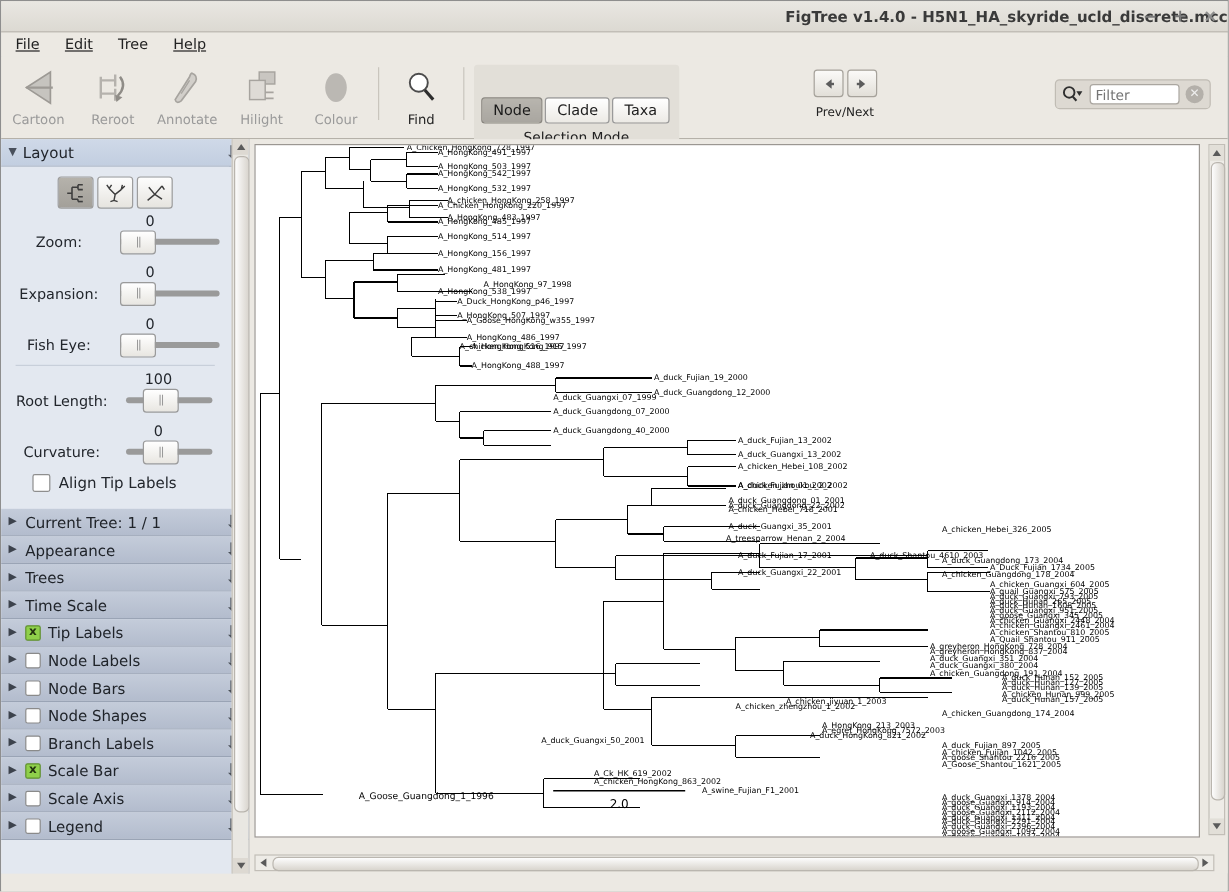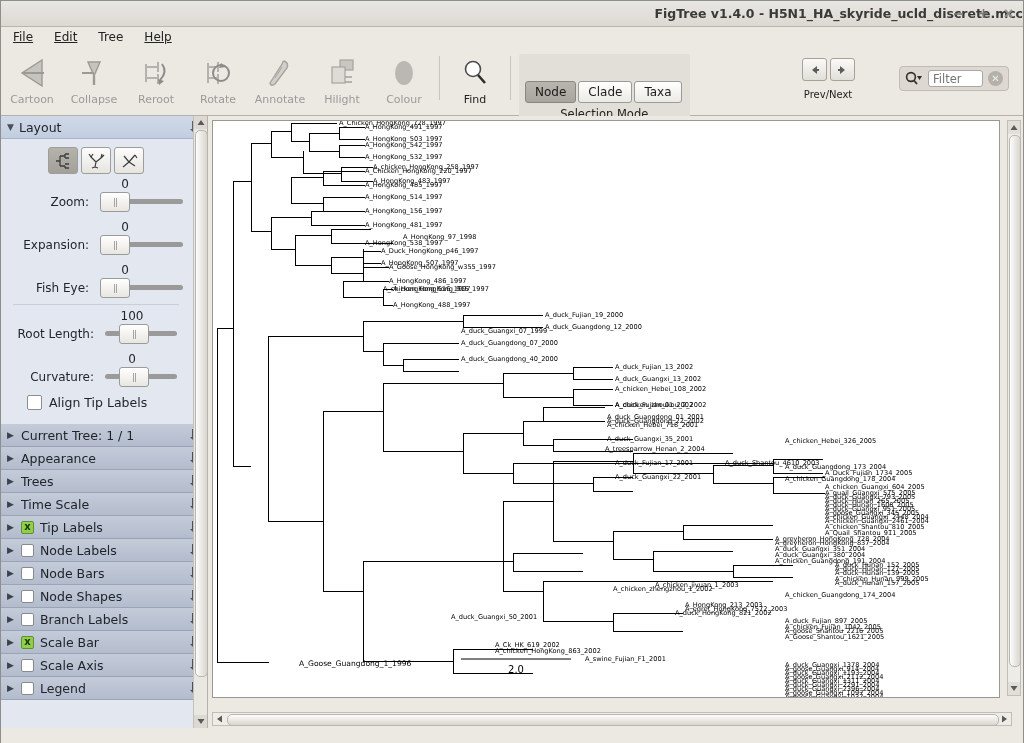--- a/index.html
+++ b/index.html
@@ -46,21 +46,21 @@
   .selmode .caption{font-size:11.5px;color:#222;margin-top:4px;}
 
   .prevnext{margin-left:112px;margin-top:8px;display:flex;flex-direction:column;align-items:center;}
   .pnbtns{display:flex;gap:3px;}
   .pnbtn{width:23px;height:21px;border:1px solid #a6a29b;border-radius:3px;
      background:linear-gradient(#fbfaf8,#e2dfd8);display:flex;align-items:center;justify-content:center;cursor:default;}
   .prevnext .caption{font-size:10px;color:#222;margin-top:8px;}
 
   .filterbox{position:absolute;right:14px;top:19px;background:#ddd9d2;border:1px solid #c0bcb4;
      border-radius:4px;padding:3px 5px;display:flex;align-items:center;gap:5px;}
-  .filterinput{width:55px;height:17px;border:1px solid #aaa6a0;border-radius:3px;background:#fff;
+  .filterinput{width:75px;height:17px;border:1px solid #aaa6a0;border-radius:3px;background:#fff;
      font-size:11.5px;color:#8e8e8e;padding:0 4px;box-sizing:border-box;outline:none;
      font-family:"DejaVu Sans","Liberation Sans",sans-serif;}
   .clearbtn{width:15px;height:15px;border-radius:50%;background:#b4b0aa;color:#efefef;font-size:10px;
      display:flex;align-items:center;justify-content:center;cursor:default;}
 
   
   .body{display:flex;height:612px;background:#ece9e3;}
 
   
   .sidebar{width:206px;background:#e3e8f0;position:relative;border-right:1px solid #b5b1a9;
@@ -77,21 +77,21 @@
   .panel-header .ttl{font-size:12.5px;color:#22262c;flex:1;}
   .pin{width:14px;height:14px;}
 
   .layoutbody{padding:8px 8px 4px 8px;background:#e3e8f0;width:190px;box-sizing:border-box;}
   .modebtns{display:flex;justify-content:center;gap:3px;margin-bottom:3px;}
   .modebtn{width:28px;height:25px;border:1px solid #9d9d9d;border-radius:3px;
      background:linear-gradient(#fdfdfd,#e6e4df);display:flex;align-items:center;justify-content:center;cursor:default;}
   .modebtn.active{background:linear-gradient(#b5b2ab,#a3a09a);}
 
   .sliderrow{display:flex;align-items:center;height:19px;}
-  .slabel{width:85px;text-align:right;font-size:12px;color:#22262c;padding-right:11px;}
+  .slabel{width:85px;text-align:center;font-size:12px;color:#22262c;padding-right:11px;}
   .svalwrap{text-align:center;font-size:12px;color:#22262c;height:15px;line-height:15px;}
   .svalwrap span{display:inline-block;margin-left:58px;}
   .track{position:relative;width:88px;height:5px;background:#9a9a9a;border-radius:3px;}
   .knob{position:absolute;top:-7px;width:28px;height:18px;border:1px solid #9a9a9a;border-radius:3px;
      background:linear-gradient(#ffffff,#e8e6e1);display:flex;align-items:center;justify-content:center;}
   .knob::after{content:"||";font-size:9px;color:#8d8d8d;letter-spacing:-1px;}
   .divline{height:1px;background:#c8cfda;margin:7px 4px 4px 4px;}
   .alignrow{display:flex;margin-top:9px;padding-left:18px;}
   .cb{width:13px;height:13px;border:1px solid #8e8e8e;background:#fff;border-radius:2px;margin-right:7px;}
   .alignrow .t{font-size:12.5px;color:#22262c;}
@@ -168,52 +168,32 @@
     <div class="tool">
       <div class="glyph">
         <svg width="36" height="34" viewBox="0 0 36 34">
           <polygon points="28,4 28,30 8,17" fill="#c6c4bf" stroke="#9d9a95" stroke-width="1.4"></polygon>
           <line x1="8" y1="17" x2="30" y2="17" stroke="#9d9a95" stroke-width="2"></line>
         </svg>
       </div>
       <div class="lbl">Cartoon</div>
     </div>
 
-    <div class="tool">
-      <div class="glyph">
-        <svg width="36" height="34" viewBox="0 0 36 34">
-          <polygon points="12,6 24,6 18,20" fill="#c6c4bf" stroke="#9d9a95" stroke-width="1.4"></polygon>
-          <line x1="18" y1="20" x2="18" y2="29" stroke="#9d9a95" stroke-width="2.4"></line>
-          <line x1="6" y1="17" x2="18" y2="17" stroke="#9d9a95" stroke-width="2"></line>
-        </svg>
-      </div>
-      <div class="lbl">Collapse</div>
-    </div>
 
     <div class="tool">
       <div class="glyph">
         <svg width="36" height="34" viewBox="0 0 36 34">
           <path d="M8 8 L8 26 M8 11 L20 11 M8 22 L20 22 M20 6 L20 16 M20 18 L20 28" stroke="#b5b2ad" stroke-width="2" fill="none"></path>
           <path d="M24 8 q6 8 -2 16" stroke="#8f8c87" stroke-width="2" fill="none"></path>
           <polygon points="20,23 26,25 21,29" fill="#8f8c87"></polygon>
         </svg>
       </div>
       <div class="lbl">Reroot</div>
     </div>
 
-    <div class="tool">
-      <div class="glyph">
-        <svg width="36" height="34" viewBox="0 0 36 34">
-          <path d="M8 7 L8 27 M8 11 L18 11 M8 22 L18 22 M18 6 L18 16 M18 18 L18 28" stroke="#b5b2ad" stroke-width="2" fill="none"></path>
-          <circle cx="21" cy="17" r="8" stroke="#8f8c87" stroke-width="2" fill="none"></circle>
-          <polygon points="21,7 26,11 19,12" fill="#8f8c87"></polygon>
-        </svg>
-      </div>
-      <div class="lbl">Rotate</div>
-    </div>
 
     <div class="tool">
       <div class="glyph">
         <svg width="36" height="34" viewBox="0 0 36 34">
           <path d="M22 5 q5 2 3 7 L13 28 q-4 3 -5 -1 L20 8 q1 -3 2 -3 z" fill="#d2cfca" stroke="#a7a49f" stroke-width="1.4"></path>
           <line x1="13" y1="22" x2="20" y2="11" stroke="#a7a49f" stroke-width="1"></line>
         </svg>
       </div>
       <div class="lbl">Annotate</div>
     </div>

